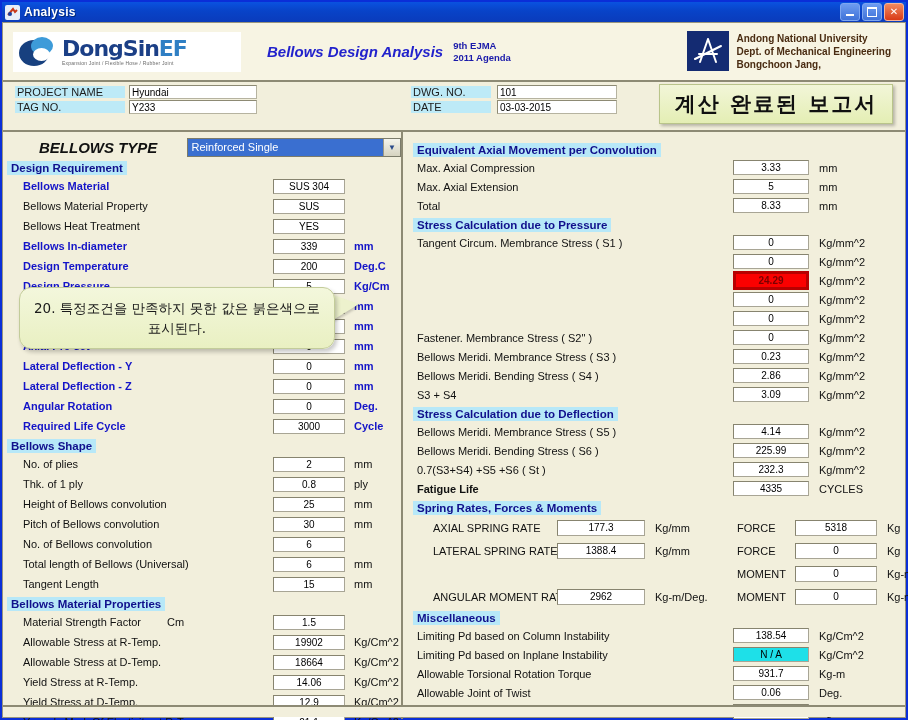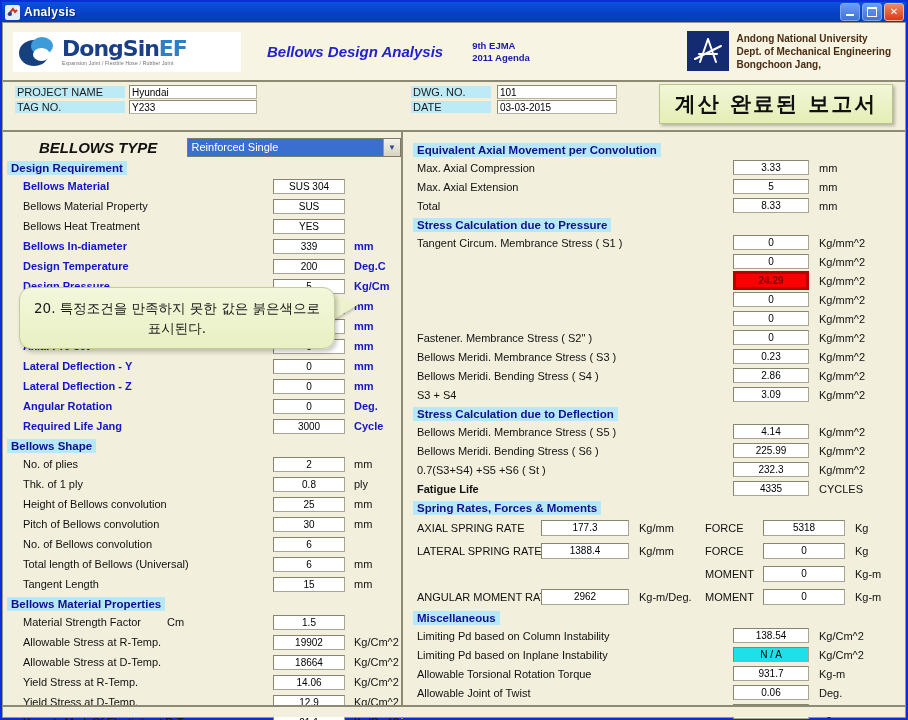--- a/index.html
+++ b/index.html
@@ -73,21 +73,21 @@
   .logo-name .ef{color:#2f7fc4;}
   .logo-tag{
     font-size:5px;color:#6b6b6b;letter-spacing:.2px;margin-top:1px;
     white-space:nowrap;
   }
   .main-title{
     margin-left:26px;font-size:15px;font-style:italic;font-weight:bold;
     color:#2222cc;font-family:"Liberation Sans",sans-serif;white-space:nowrap;
   }
   .ejma{
-    margin-left:29px;font-size:9.5px;font-weight:bold;color:#1a1aaa;
+    margin-left:10px;font-size:9.5px;font-weight:bold;color:#1a1aaa;
     line-height:12px;white-space:nowrap;
   }
   .uni{
     position:absolute;right:14px;top:8px;display:flex;align-items:center;
   }
   .uni-logo{
     width:42px;height:40px;background:#142b72;margin-right:8px;
     display:flex;align-items:center;justify-content:center;
   }
   .uni-text{font-size:10px;font-weight:bold;color:#4a2c12;line-height:13px;white-space:nowrap;}
@@ -179,21 +179,21 @@
     box-sizing:border-box;
   }
   .rfld.alert{
     background:#fb0000;color:#7a0000;border:3px solid #b80000;font-weight:bold;
     height:19px;
   }
   .rfld.na{background:#1ee0e8;}
   .runit{font-size:11px;color:#111;margin-left:10px;white-space:nowrap;}
   
   .sp-row{display:flex;align-items:center;height:23px;padding-left:14px;}
-  .sp-lab{font-size:11px;color:#111;white-space:nowrap;}
+  .sp-lab{font-size:11px;color:#111;white-space:nowrap;margin-left:16px;}
   .sp-fld{
     height:16px;background:#fff;border:1px solid #a8a595;
     border-top-color:#87846f;border-left-color:#87846f;
     font-size:10px;display:flex;align-items:center;justify-content:center;
     box-sizing:border-box;
   }
   
   .callout{
     position:absolute;left:16px;top:264px;width:316px;height:62px;
     background:linear-gradient(180deg,#f3f7dc 0%,#e9f0c2 100%);
@@ -365,21 +365,21 @@
               <div class="r-lab lw bold">Lateral Deflection - Z</div>
               <div class="fld">0</div>
               <div class="unit">mm</div>
             </div>
             <div class="row">
               <div class="r-lab lw bold">Angular Rotation</div>
               <div class="fld">0</div>
               <div class="unit">Deg.</div>
             </div>
             <div class="row">
-              <div class="r-lab lw bold">Required Life Jang</div>
+              <div class="r-lab lw bold">Required Life Cycle</div>
               <div class="fld">3000</div>
               <div class="unit">Cycle</div>
             </div>
           </div>
 
         <div class="sect">Bellows Shape</div>
         <div id="bs-rows">
             <div class="row">
               <div class="r-lab lw">No. of plies</div>
               <div class="fld">2</div>

